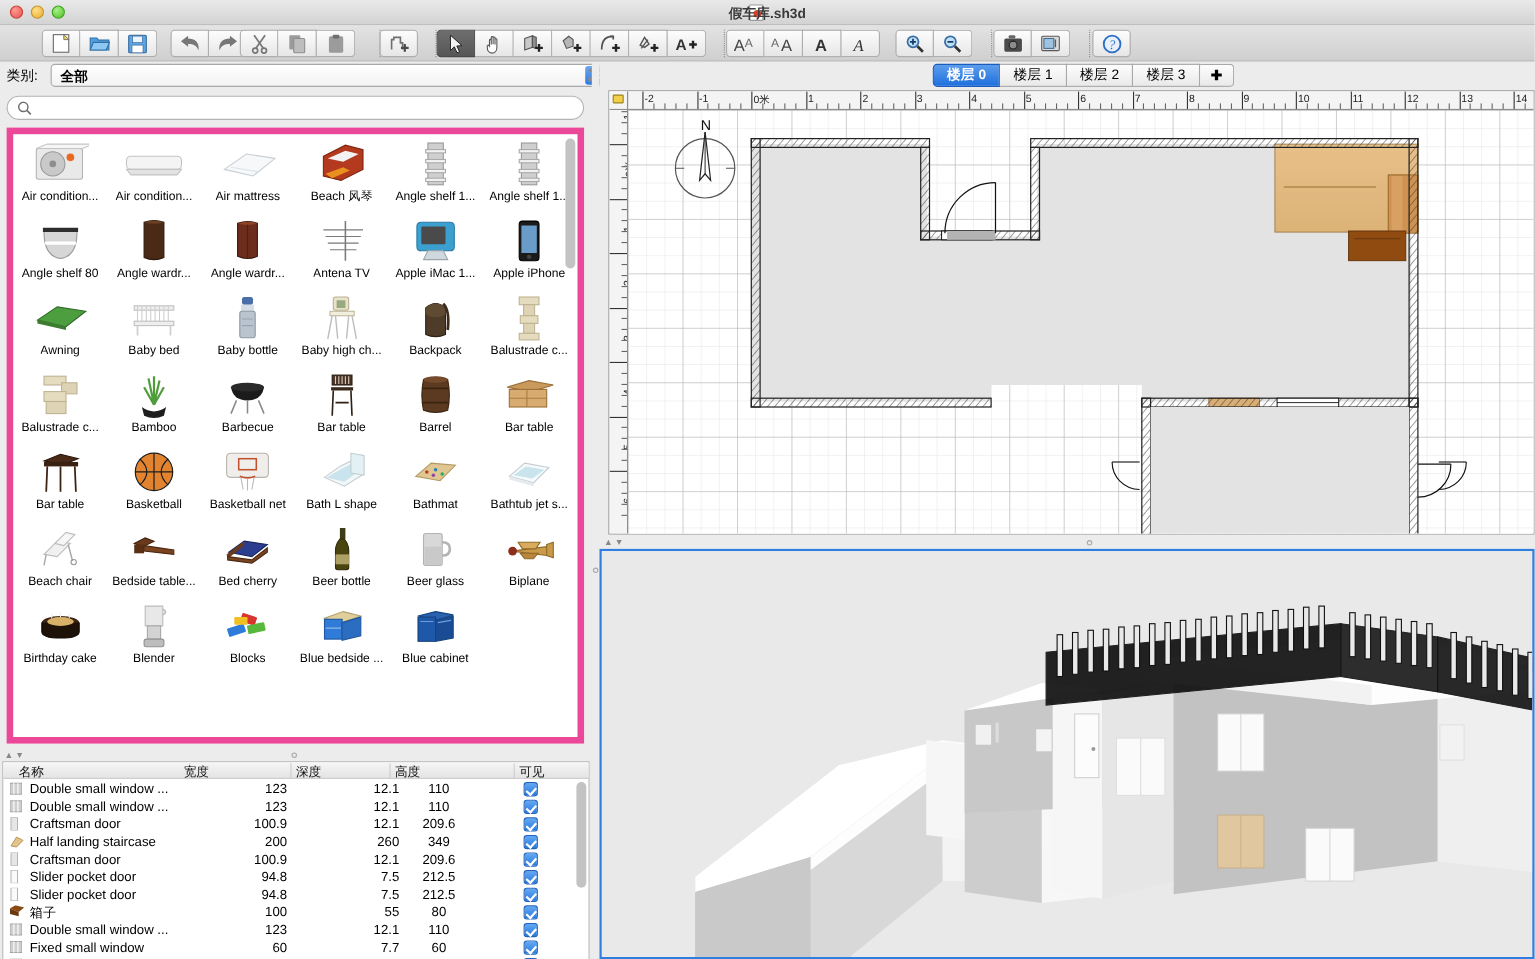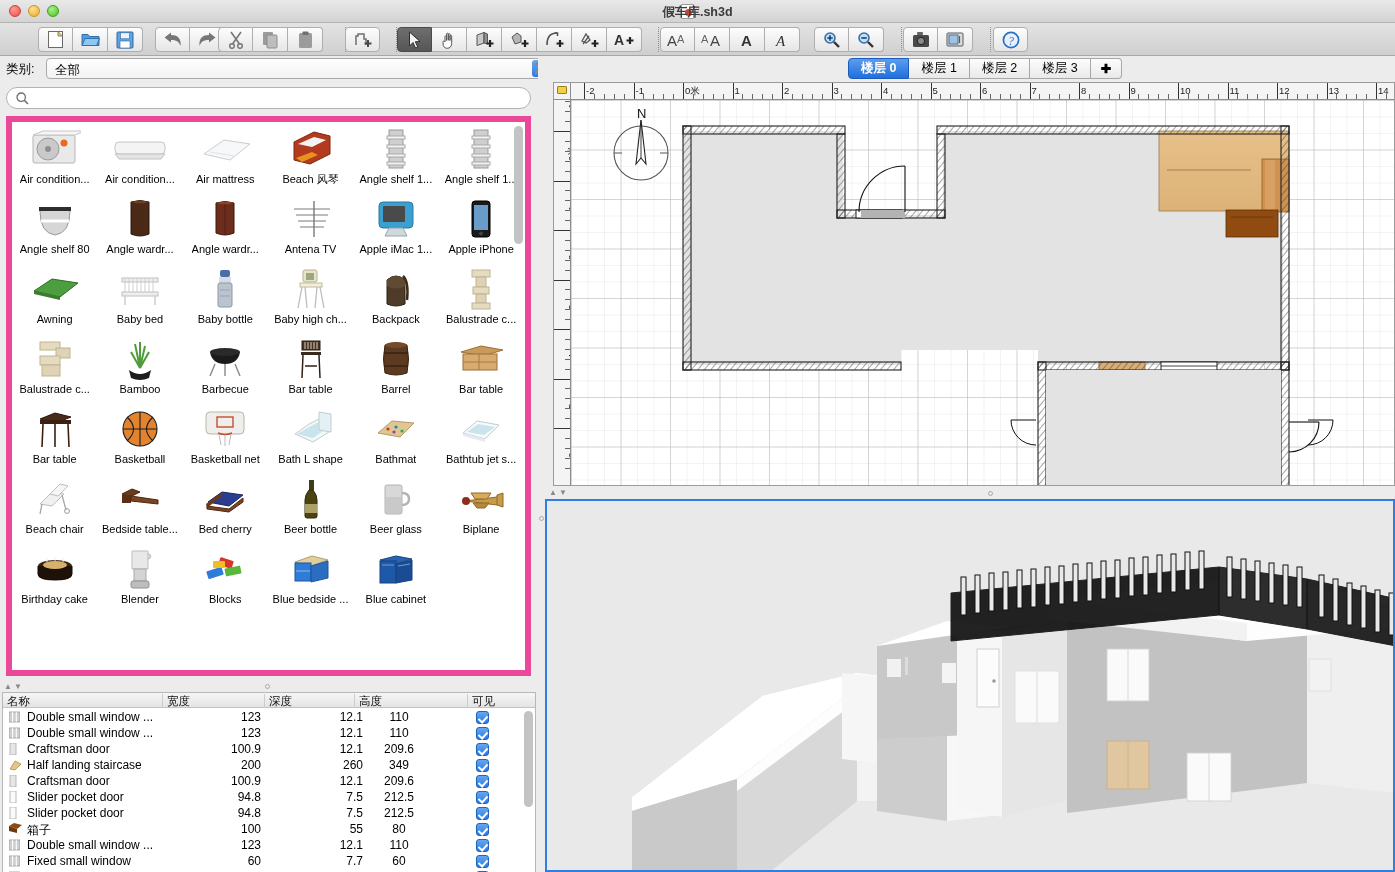--- a/index.html
+++ b/index.html
@@ -63,21 +63,21 @@
   
   #leftpanel {
     position:absolute; left:0; top:56px; width:538px; height:816px;
     background:#ececec;
   }
   #catrow { position:absolute; left:0; top:0; width:538px; height:28px; }
   #catlabel { position:absolute; left:6px; top:5px; font-size:12.5px; }
   #catcombo {
     position:absolute; left:46px; top:2px; width:506px; height:21px;
     background:linear-gradient(to bottom,#ffffff,#f2f2f2);
-    border:1px solid #a9a9a9; border-radius:4px;
+    border:1px solid #a9a9a9; border-radius:4px;font-weight:bold;
   }
   #catcombo .val { position:absolute; left:8px; top:3px; font-size:12.5px; }
   #catcombo .arrowbox {
     position:absolute; right:1px; top:1px; width:18px; height:17px;
     background:linear-gradient(to bottom,#6ba7ef,#2b7ae3); border-radius:3px;
   }
   #catcombo .arrowbox:before, #catcombo .arrowbox:after {
     content:""; position:absolute; left:6px; border-left:4px solid transparent; border-right:4px solid transparent;
   }
   #catcombo .arrowbox:before { top:3px; border-bottom:4px solid #fff; }
@@ -919,21 +919,21 @@
       </div>
   </div>
 
   <div id="lsplit">
     <div class="arrows">▲▼</div>
     <div class="dot"></div>
   </div>
 
   <div id="ftable">
     <div id="fhead">
-      <div class="hc" style="left:0;width:160px">名称</div>
+      <div class="hc" style="left:10px;width:160px">名称</div>
       <div class="hc" style="left:160px;width:102px">宽度</div>
       <div class="hc" style="left:262px;width:90px">深度</div>
       <div class="hc" style="left:352px;width:113px">高度</div>
       <div class="hc" style="left:465px;width:69px;border-right:0">可见</div>
     </div>
     <div id="fbody">
         <div class="frow">
           <span class="ic"><svg width="11" height="12">
               <rect x="0" y="1" width="11" height="10" fill="#cfcfcf" stroke="#9a9a9a" stroke-width="0.8"></rect>
               <line x1="3.6" y1="1" x2="3.6" y2="11" stroke="#fff"></line>

